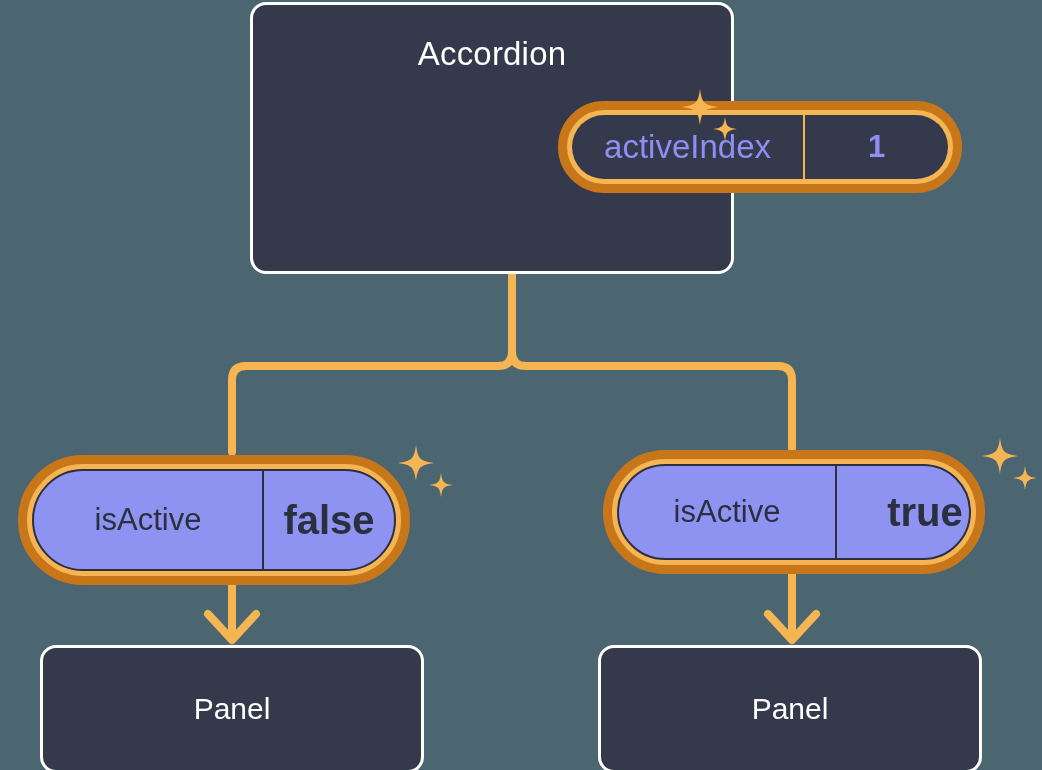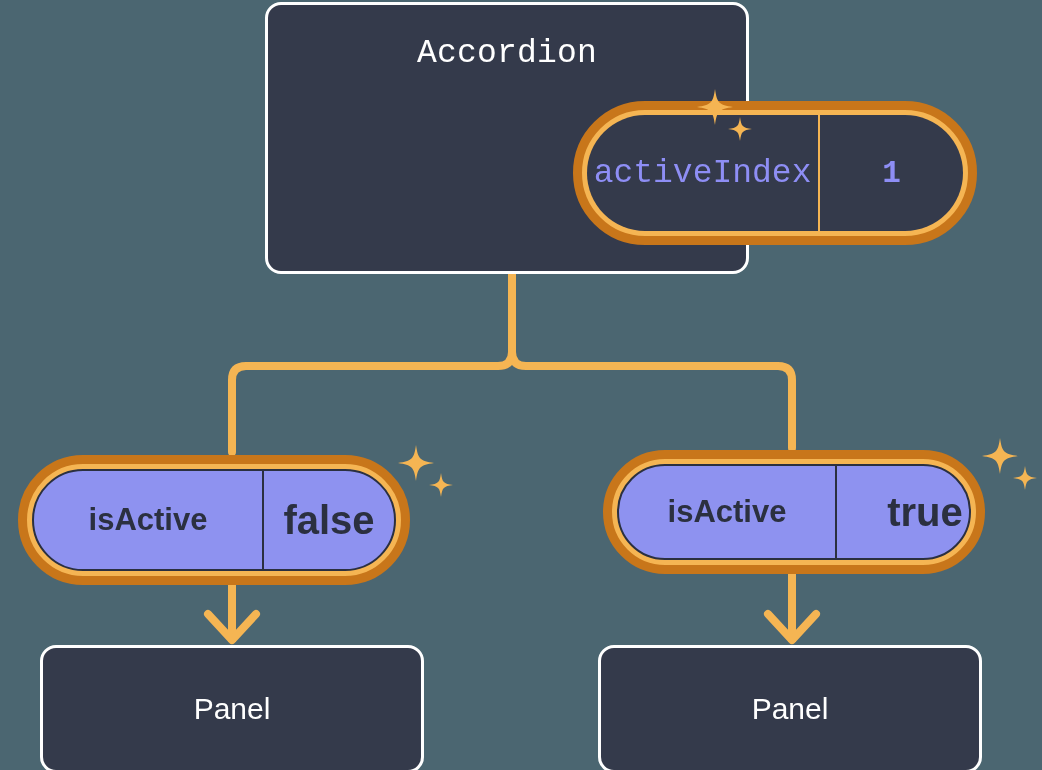--- a/index.html
+++ b/index.html
@@ -33,25 +33,24 @@
 
   
   .node-card {
     position: absolute;
     background: #343a4b;
     border: 3px solid #ffffff;
     border-radius: 16px;
     box-sizing: border-box;
   }
   #accordion-card {
-    left: 265px;
+    left: 250px;
     top: 2px;
     width: 484px;
     height: 272px;
-    font-family: Liberation Mono, monospace;
   }
   .card-title {
     position: absolute;
     left: 0;
     right: 0;
     top: 30px;
     text-align: center;
     color: #ffffff;
     font-size: 33px;
     font-weight: 400;
@@ -112,21 +111,21 @@
     align-items: center;
     justify-content: center;
     box-sizing: border-box;
   }
 
   
   #pill-active-index {
     left: 305px;
     top: 96px;
     width: 404px;
-    height: 144px;
+    height: 92px;
   }
   #pill-active-index .pill-inner {
     background: #343a4b;
   }
   #pill-active-index .pill-key {
     flex: 0 0 62%;
     color: #8e8ef5;
     font-size: 33px;
     border-right: 2px solid #f5b553;
   }
@@ -138,21 +137,21 @@
   }
 
   
   .pill-purple .pill-inner {
     background: #8e92f0;
     border: 2px solid #2b3040;
   }
   .pill-purple .pill-key {
     color: #2b3040;
     font-size: 31px;
-    font-weight: 700;
+    font-weight: 400;
   }
   .pill-purple .pill-val {
     color: #2b3040;
     font-size: 40px;
     font-weight: 700;
   }
   .pill-purple .pill-divider {
     width: 2px;
     background: #2b3040;
     flex: 0 0 2px;

